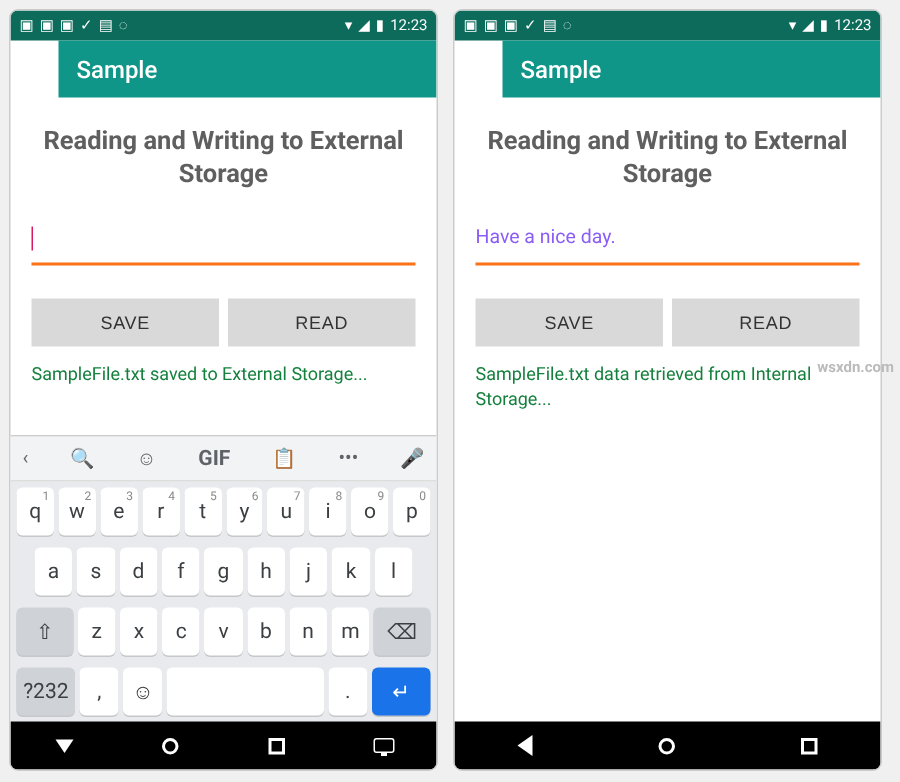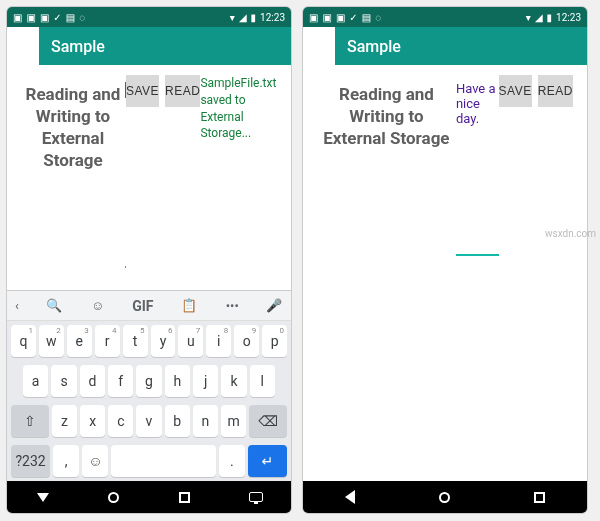--- a/index.html
+++ b/index.html
@@ -41,49 +41,49 @@
     align-items: center;
     padding: 0 12px;
     font-size: 16px;
     font-weight: 500;
     margin-left: 32px;
   }
   .content {
     flex: 1;
     padding: 10px 14px 0 14px;
     display: flex;
-    flex-direction: row;
+    flex-direction: column;
   }
   .heading {
     text-align: center;
     font-size: 17px;
     font-weight: 700;
     color: #5f5f5f;
     margin: 8px 0 18px 0;
     line-height: 1.3;
   }
   .edittext {
     border: none;
-    border-bottom: 2px solid #14b8a6;
+    border-bottom: 2px solid #f97316;
     font-size: 13px;
     padding: 6px 0 6px 0;
     min-height: 32px;
-    color: #4c1d95;
+    color: #8b5cf6;
     outline: none;
     margin-bottom: 22px;
     white-space: pre-wrap;
   }
   .edittext .cursor {
     display:inline-block;
     width:1px;
     height:16px;
     background:#d81b60;
     vertical-align:middle;
   }
-  .btnrow { display:flex; gap:6px; margin-bottom: 0; }
+  .btnrow { display:flex; gap:6px; margin-bottom: 10px; }
   .btn {
     flex:1;
     background:#d9d9d9;
     border:none;
     height:32px;
     font-size:12px;
     font-weight:500;
     letter-spacing:0.5px;
     color:#333;
     text-transform:uppercase;
@@ -150,24 +150,25 @@
   .navbar .nav-icon { width:14px; height:14px; display:flex; align-items:center; justify-content:center; }
   .tri-down { width:0;height:0;border-left:6px solid transparent;border-right:6px solid transparent;border-top:9px solid #fff; }
   .tri-left { width:0;height:0;border-top:7px solid transparent;border-bottom:7px solid transparent;border-right:10px solid #fff; }
   .circ { width:11px;height:11px;border:2px solid #fff;border-radius:50%; }
   .squ { width:11px;height:11px;border:2px solid #fff; }
   .kb-ic { width:14px;height:10px;border:1.5px solid #fff;border-radius:2px;position:relative;}
   .kb-ic:after{content:"";position:absolute;bottom:-3px;left:4px;width:4px;height:2px;background:#fff;}
   .watermark {
     position:absolute;
     right:4px;
-    top:228px;
+    top:240px;
     font-size:10px;
     color:#bbb;
     writing-mode: horizontal-tb;
+    font-weight: bold;
   }
 </style>
 </head>
 <body>
 
 <div class="screens">
 
   <div class="phone">
     <div class="statusbar">
       <div class="sb-left">
@@ -288,20 +289,21 @@
     <div class="appbar">
       <span>Sample</span>
     </div>
     <div class="content">
       <div class="heading">Reading and Writing to External Storage</div>
       <div class="edittext"><span>Have a nice day.</span></div>
       <div class="btnrow">
         <button class="btn">SAVE</button>
         <button class="btn">READ</button>
       </div>
+      <div class="msg">SampleFile.txt data retrieved from Internal Storage...</div>
     </div>
     <div style="flex:1"></div>
     <div class="navbar">
       <div class="nav-icon">
           <div class="tri-left"></div>
         </div>
       <div class="nav-icon">
           <div class="circ"></div>
         </div>
       <div class="nav-icon">

